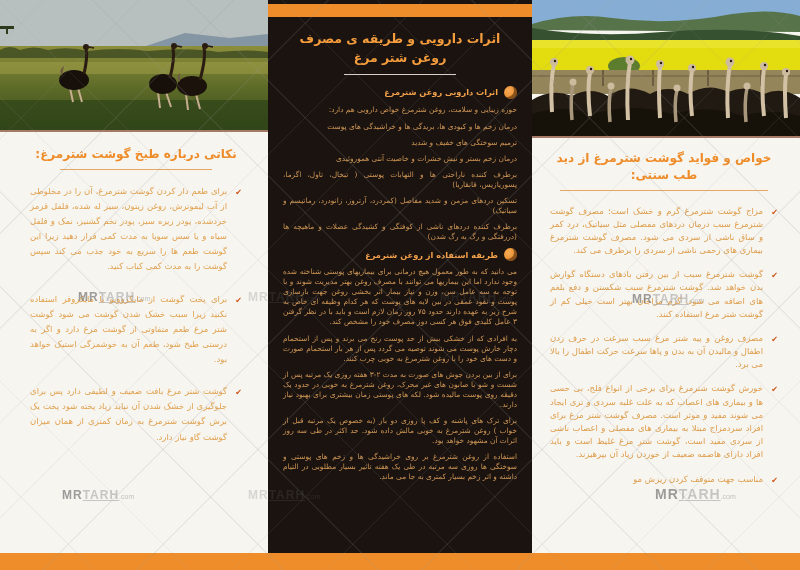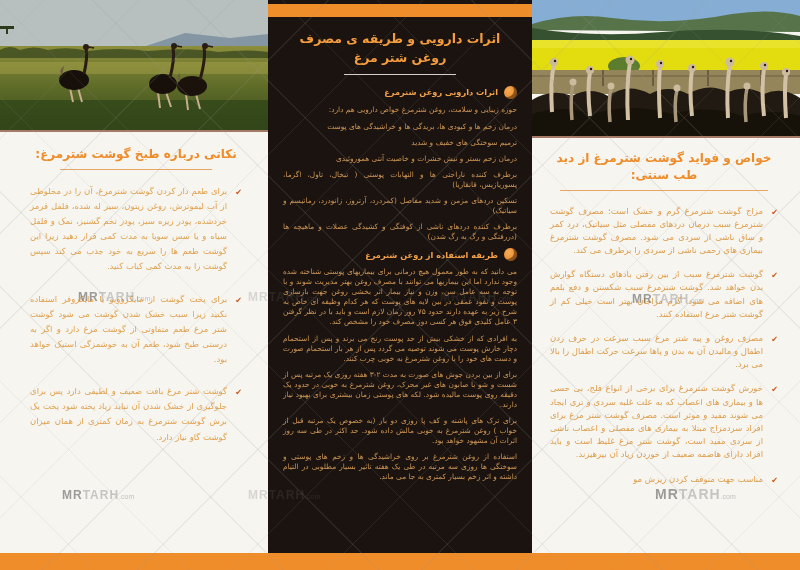--- a/index.html
+++ b/index.html
@@ -39,21 +39,21 @@
   .c-item{font-size:7.4px;line-height:1.36;color:#cf9654;text-align:justify;margin:0 0 6px;}
   .c-intro{margin-bottom:7px;}
   
   .creases{position:absolute;inset:0;pointer-events:none;
      background:
        repeating-linear-gradient(45deg,transparent 0 66px,rgba(150,150,150,.14) 66px 67px),
        repeating-linear-gradient(-45deg,transparent 0 66px,rgba(150,150,150,.14) 66px 67px);}
   .wm{position:absolute;direction:ltr;font-family:"Liberation Sans",sans-serif;
       font-size:12px;font-weight:bold;letter-spacing:1px;white-space:nowrap;pointer-events:none;}
   .wm .w1{color:rgba(95,95,95,.60);margin-top:24px;}
-  .wm .w2{color:rgba(140,140,140,.45);}
+  .wm .w2{color:rgba(140,140,140,.45);text-decoration:underline;}
   .wm .w3{font-size:7px;font-weight:normal;color:rgba(140,140,140,.50);letter-spacing:0;}
   .wm.dim{opacity:.35;}
   .wm.big{font-size:14px;}
 </style>
 </head>
 <body>
 
 <div class="page">
 
   <div class="photo photo-left">

